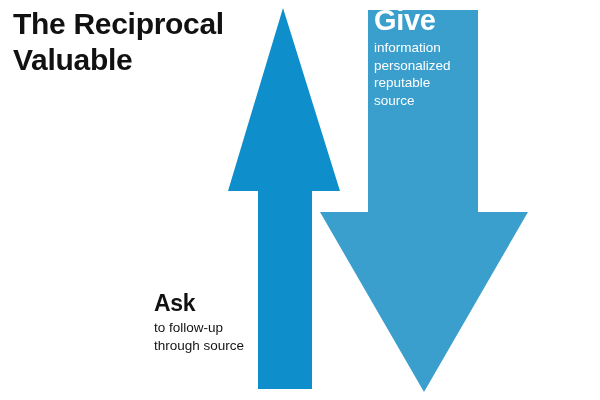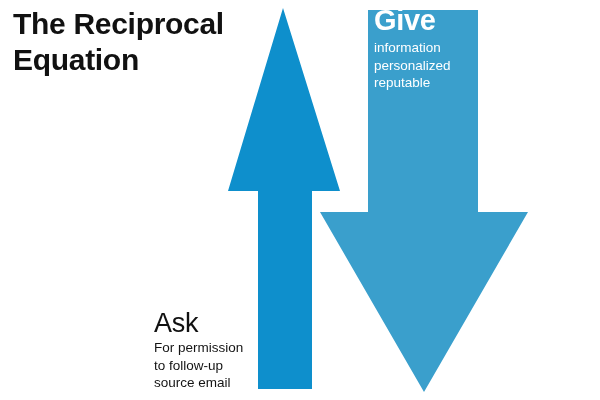--- a/index.html
+++ b/index.html
@@ -67,25 +67,24 @@
   
   .ask-block {
     position: absolute;
     left: 154px;
     top: 288px;
     width: 110px;
     color: #111111;
   }
   .ask-head {
     display: block;
-    font-size: 27px;
-    font-weight: normal;
+    font-size: 23px;
+    font-weight: bold;
     line-height: 30px;
     letter-spacing: -0.3px;
-    margin-top: 20px;
   }
   .ask-body {
     display: block;
     margin-top: 1px;
     font-size: 13.5px;
     line-height: 17.5px;
     color: #141414;
   }
   .ask-body .bline { display: block; white-space: nowrap; }
 </style>
@@ -94,34 +93,34 @@
 
 <div id="canvas" style="background: rgb(255, 255, 255);">
 
   <svg id="arrows" viewBox="0 0 600 400" xmlns="http://www.w3.org/2000/svg">
     <polygon id="up-arrow" points="283,8 340,191 312,191 312,389 258,389 258,191 228,191" fill="#0E8FCC"></polygon>
     <polygon id="down-arrow" points="368,10 478,10 478,212 528,212 424,392 320,212 368,212" fill="#3A9FCC"></polygon>
   </svg>
 
   <div class="title-block" style="color: rgb(17, 17, 17);">
     <span class="tline">The Reciprocal</span>
-    <span class="tline">Equation</span>
+    <span class="tline">Valuable</span>
   </div>
 
   <div class="give-block" style="color: rgb(255, 255, 255);">
     <span class="give-head">Give</span>
     <span class="give-body">
       <span class="bline">information</span>
       <span class="bline">personalized</span>
       <span class="bline">reputable</span>
+      <span class="bline">source</span>
     </span>
   </div>
 
   <div class="ask-block" style="color: rgb(17, 17, 17);">
     <span class="ask-head">Ask</span>
     <span class="ask-body">
-      <span class="bline">For permission</span>
       <span class="bline">to follow-up</span>
-      <span class="bline">source email</span>
+      <span class="bline">through source</span>
     </span>
   </div>
 
 </div>
 
 </body></html>

